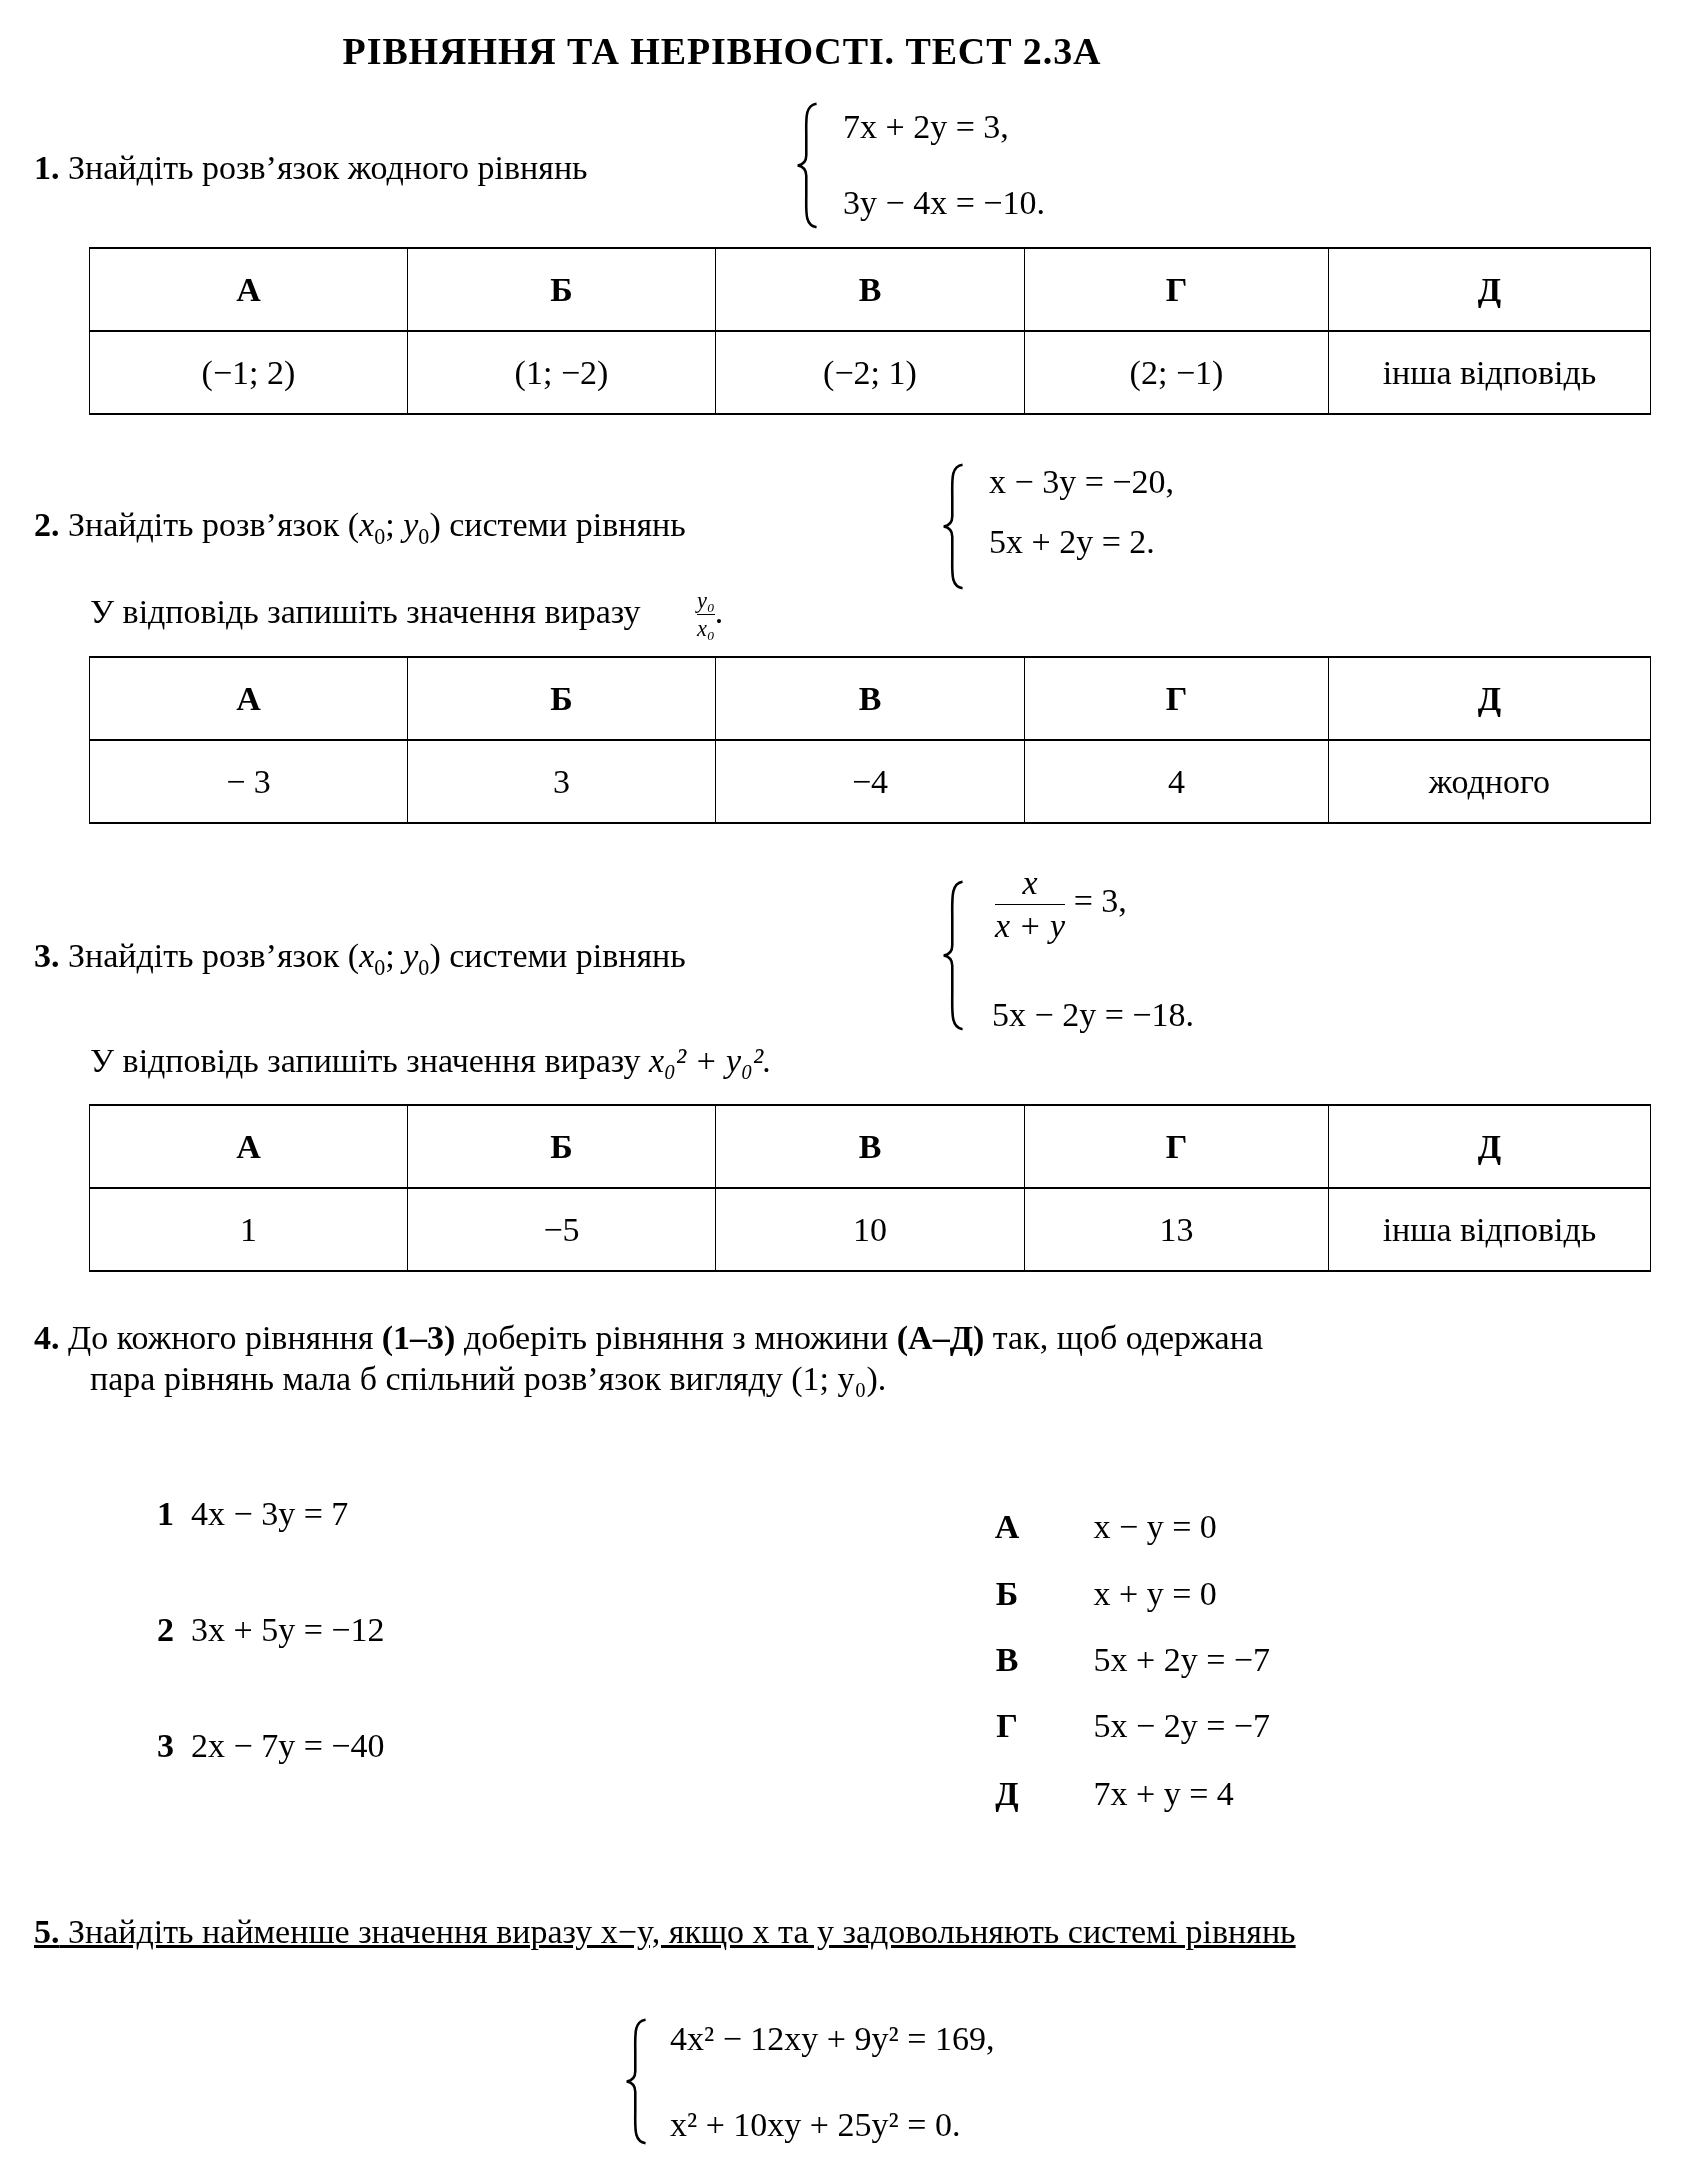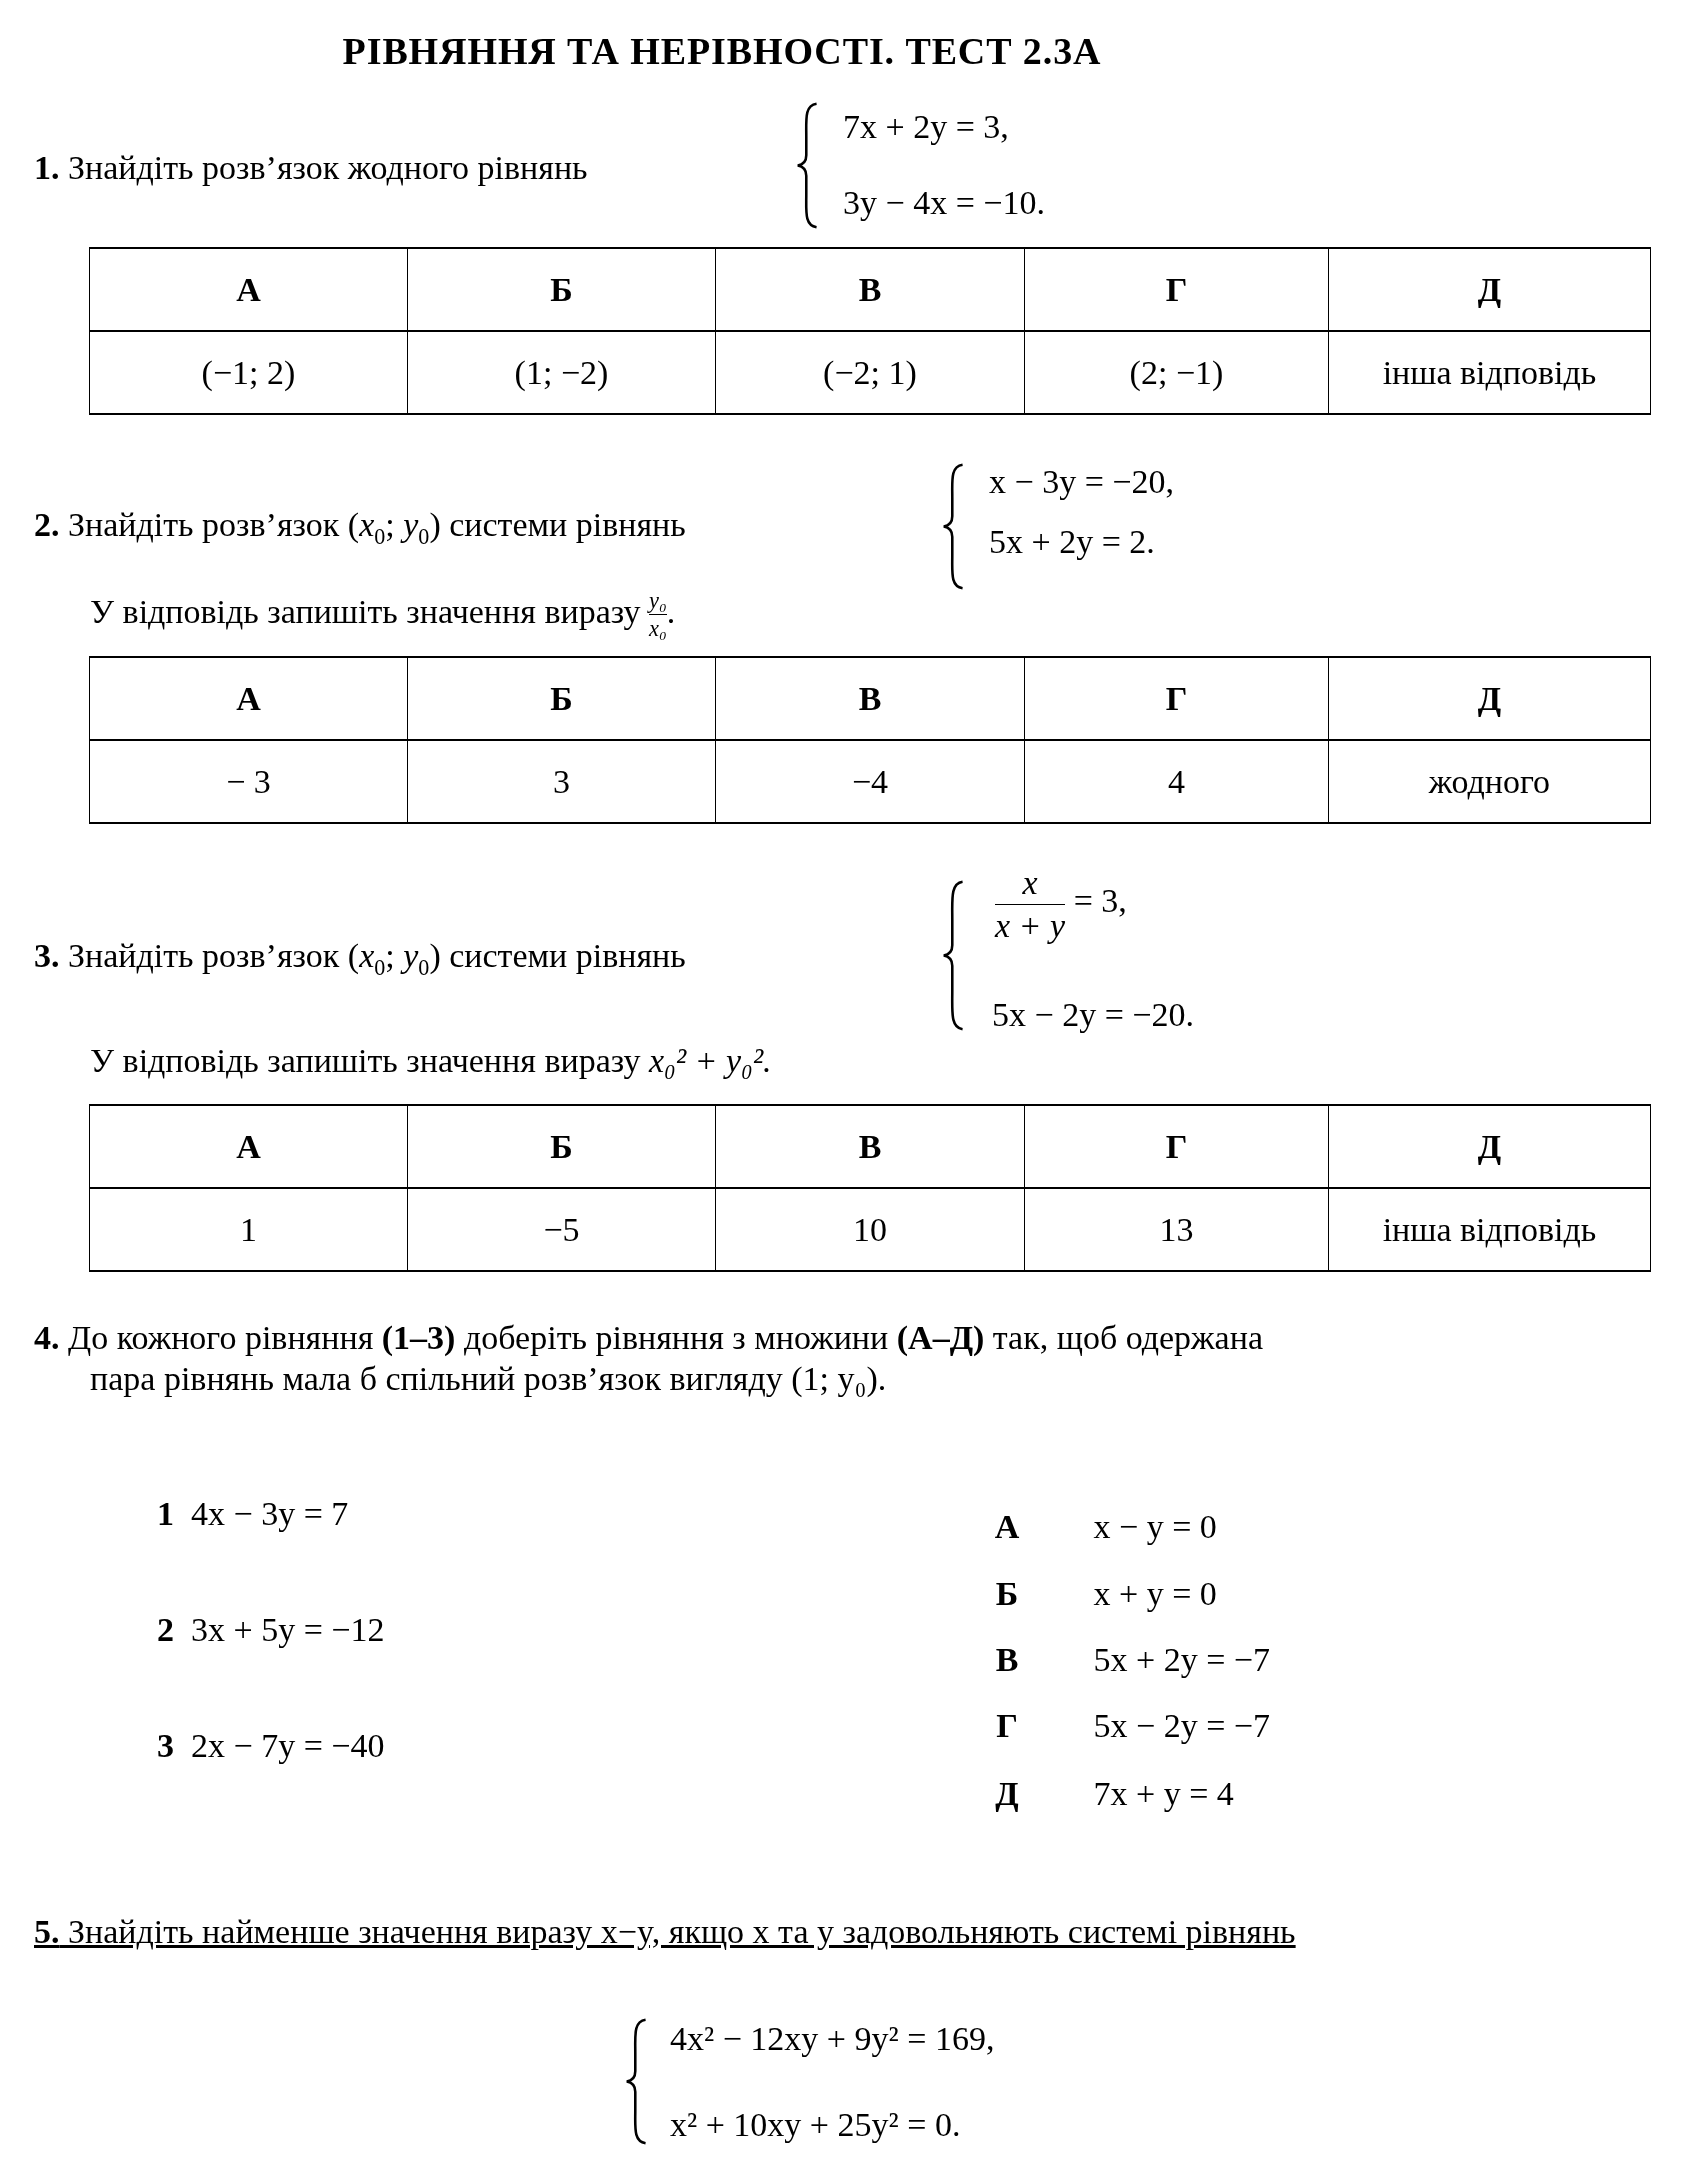--- a/index.html
+++ b/index.html
@@ -19,21 +19,21 @@
   table.ans td { border: 1.3px solid #000; text-align: center; height: 81px; padding: 0; }
   table.ans tr.hdr td { font-weight: bold; }
   table.ans tr:first-child td { border-top: 2.2px solid #000; }
   table.ans tr.hdr td { border-bottom: 2.6px solid #000; }
   table.ans tr:last-child td { border-bottom: 2.2px solid #000; }
   col.c1 { width: 318px; } col.c2 { width: 308px; } col.c3 { width: 309px; } col.c4 { width: 304px; } col.c5 { width: 322px; }
 
   .frac { display: inline-block; vertical-align: middle; text-align: center; }
   .frac .num, .frac .den { display: block; line-height: 1.05; }
   .frac .bar { display: block; border-top: 1.7px solid #000; margin: 3.4px 0; }
-  .sfrac { display: inline-block; vertical-align: middle; text-align: center; font-size: 22.4px; font-style: italic; }
+  .sfrac { display: inline-block; vertical-align: middle; text-align: center; font-size: 22.4px; font-style: italic; margin-left: 48px; }
   .sfrac span { display: block; line-height: 1.05; }
   .sfrac .bar { border-top: 1.3px solid #000; margin: 1.7px 0; }
   .mletter { font-weight: bold; display: inline-block; width: 52px; text-align: center; }
 </style>
 </head>
 <body>
 
 <div class="abs title">РІВНЯННЯ ТА НЕРІВНОСТІ. ТЕСТ 2.3А</div>
 
 <div class="abs q" style="left:34px; top:151px;">
@@ -134,21 +134,21 @@
     </svg>
 </div>
 <div class="abs eq" style="left:995px; top:865px;">
   <span class="frac">
     <i class="num">x</i>
     <span class="bar"></span>
     <i class="den">x + y</i>
   </span>
   <span>= 3,</span>
 </div>
-<div class="abs eq" style="left:992px; top:998px;">5x − 2y = −20.</div>
+<div class="abs eq" style="left:992px; top:998px;">5x − 2y = −18.</div>
 
 <table class="ans" style="top:1104px;">
   <colgroup>
       <col class="c1">
       <col class="c2">
       <col class="c3">
       <col class="c4">
       <col class="c5">
     </colgroup>
   <tbody>

